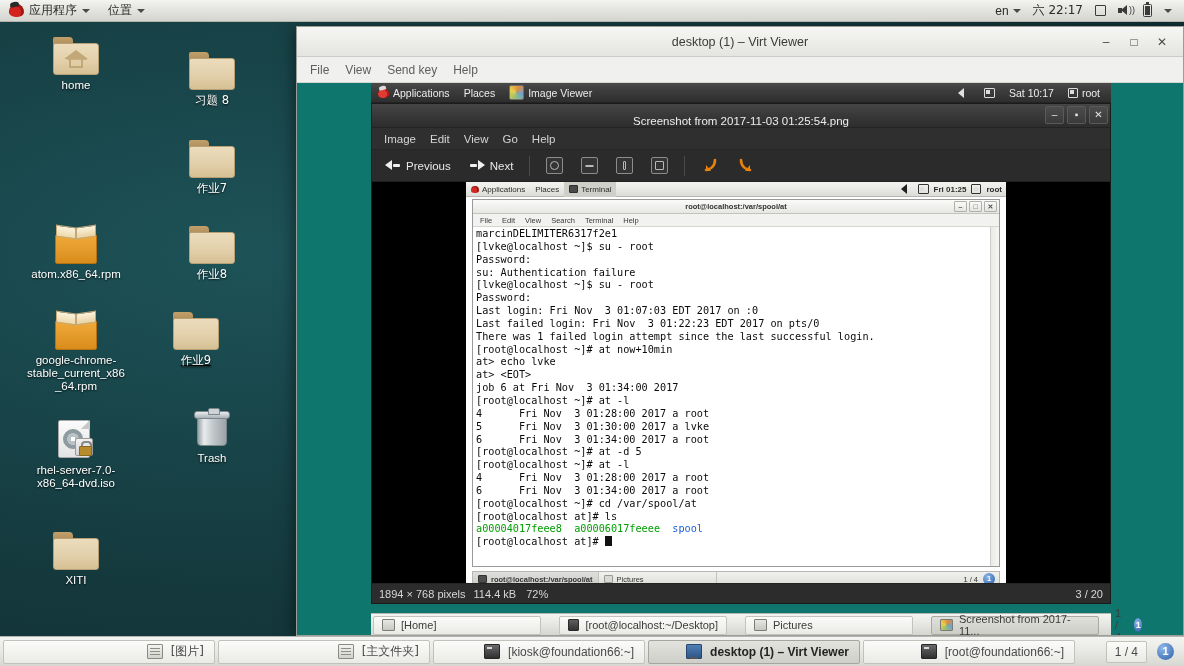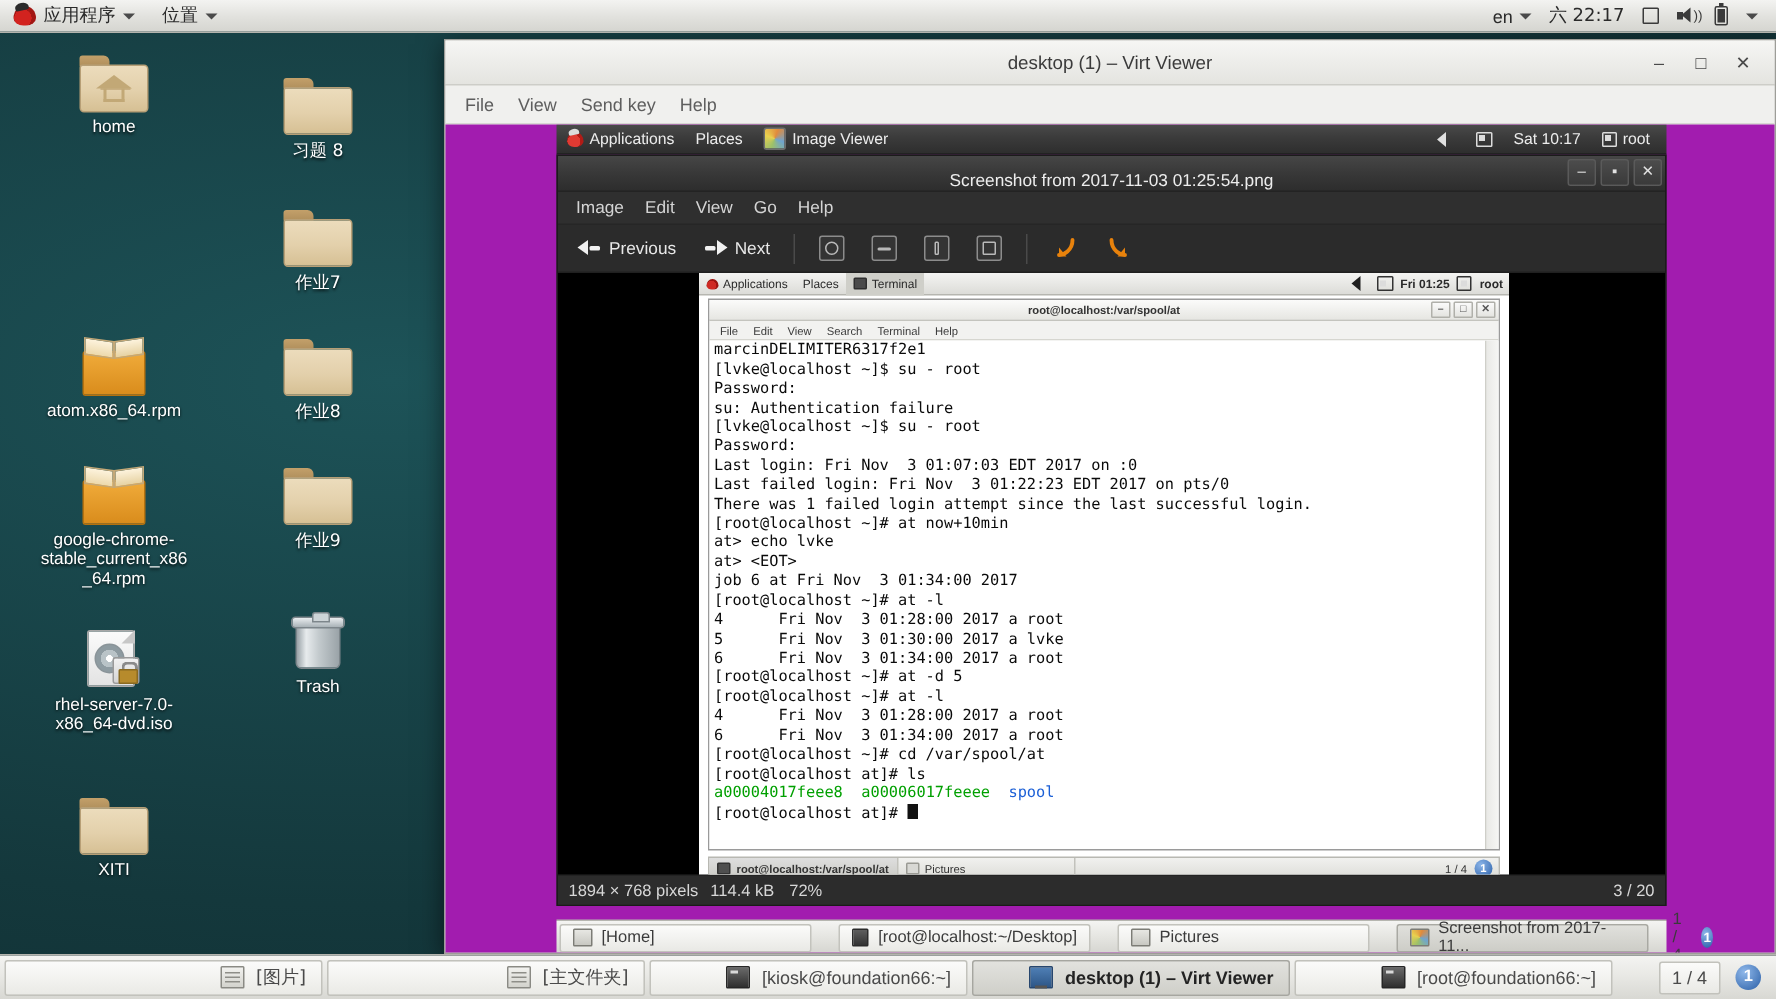--- a/index.html
+++ b/index.html
@@ -186,21 +186,21 @@
   .winbtn { font-size: 12px; color: #4a4a4a; width: 14px; text-align:center; cursor: default; line-height: 14px; }
   #vv-menubar {
     height: 26px; flex: 0 0 26px;
     background: #f0f0ee; border-bottom: 1px solid #d7d7d2;
     display:flex; align-items:center; padding-left: 6px; gap: 2px;
   }
   .vv-menu { font-size: 12px; color: #5e5e5e; padding: 3px 7px; cursor: default; }
 
   
   #vm-screen {
-    flex: 1; background: #a21caf; position: relative; overflow: hidden;
+    flex: 1; background: #0f766e; position: relative; overflow: hidden;
   }
 
   
   #vm-top-panel {
     position:absolute; left: 74px; top: 0px; width: 740px; height: 20px;
     background: linear-gradient(to bottom,#4a4a4a 0%, #3b3b3b 45%, #2e2e2e 100%);
     border-bottom: 1px solid #222;
     display:flex; align-items:center; font-size: 10.5px; color: #ececec;
   }
   .vm-pan-item { display:flex; align-items:center; gap:4px; padding: 0 7px; height:20px; }
@@ -534,21 +534,21 @@
     <div class="glyph">
       <div class="rpm">
           <div class="box"></div>
           <div class="flapL"></div>
           <div class="flapR"></div>
         </div>
     </div>
     <div class="cap">google-chrome-stable_current_x86_64.rpm</div>
   </div>
 
-  <div class="desk-icon" style="left:160px; top:300px;">
+  <div class="desk-icon" style="left:144px; top:300px;text-decoration:underline;">
     <div class="glyph">
       <div class="folder">
           <div class="tab"></div>
           <div class="body"></div>
         </div>
     </div>
     <div class="cap cjk">作业9</div>
   </div>
 
   <div class="desk-icon" style="left:24px; top:410px;">

